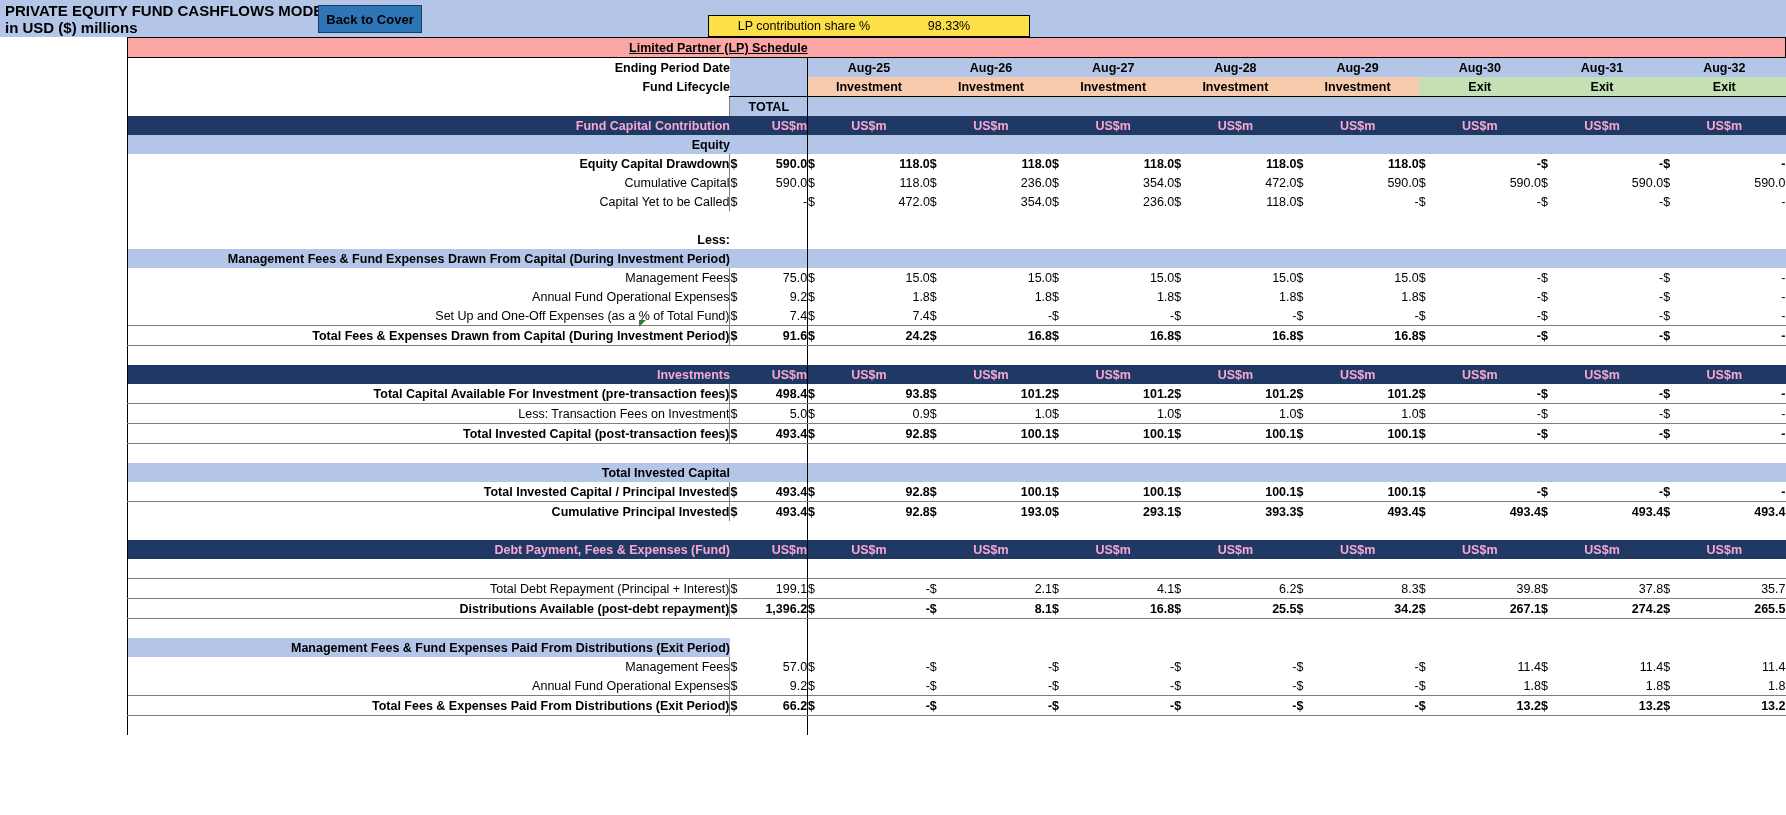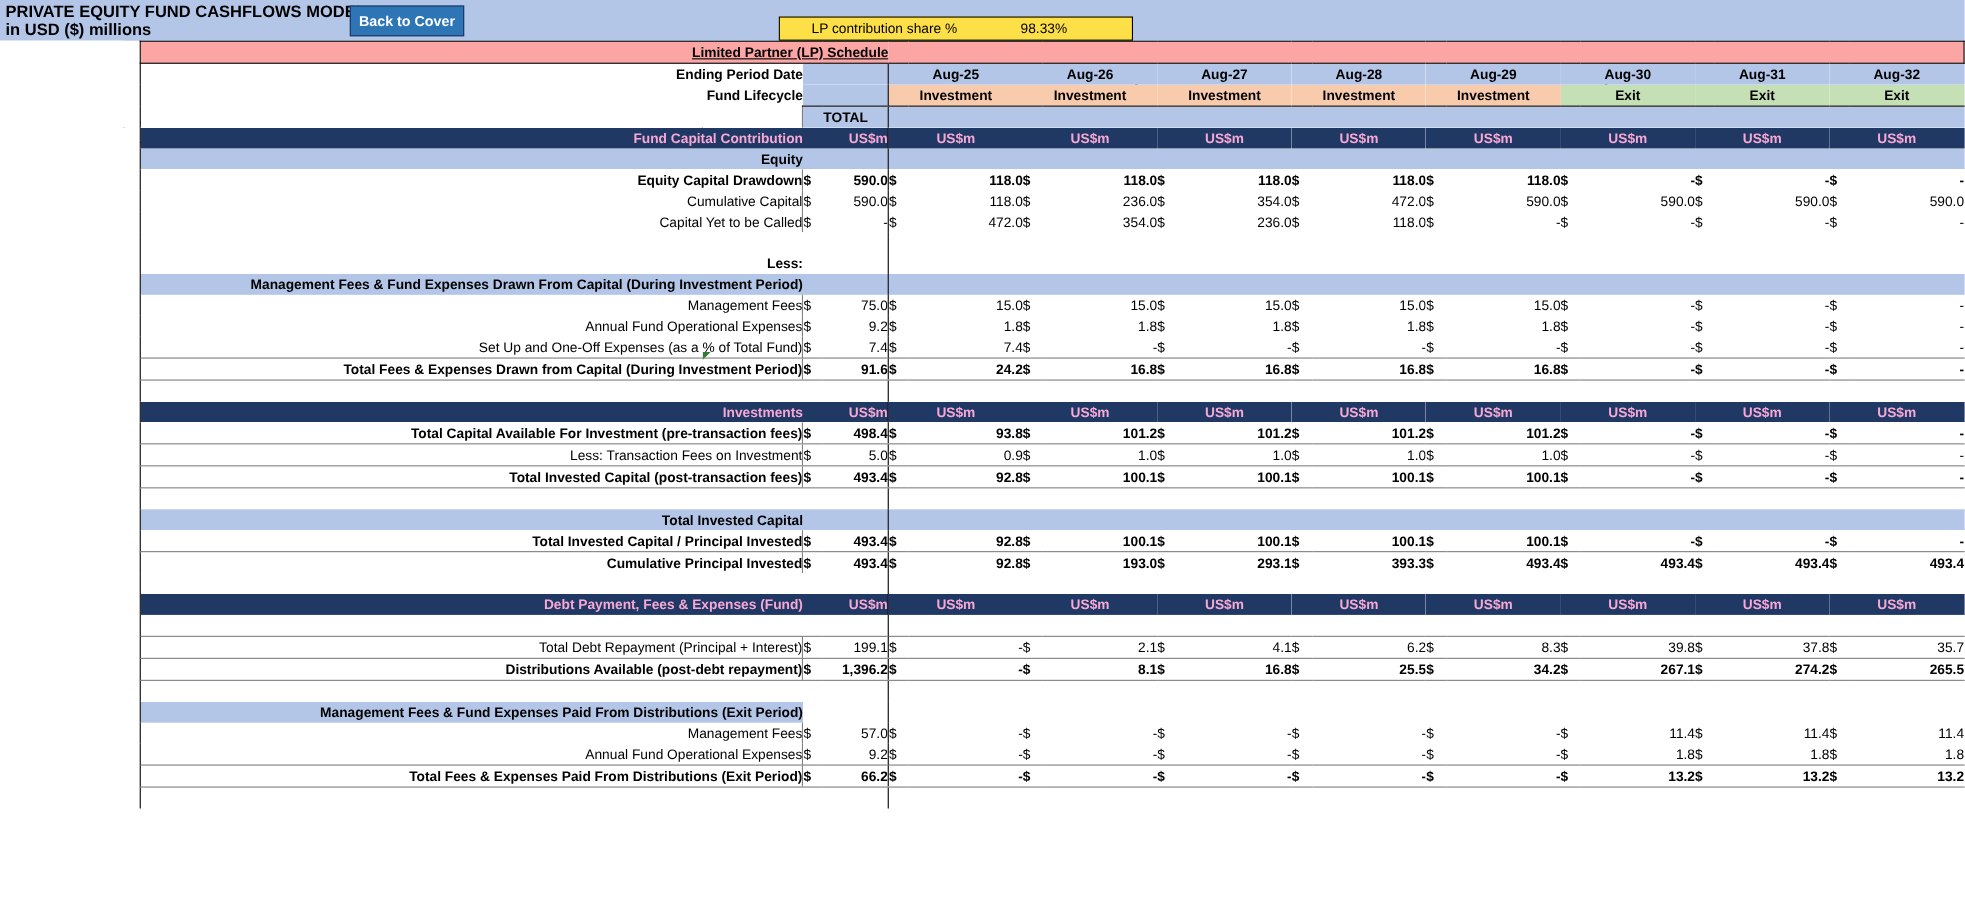--- a/index.html
+++ b/index.html
@@ -82,21 +82,21 @@
     font-weight: bold;
     line-height: 17px;
     color: #000000;
   }
   .back-btn {
     position: absolute;
     left: 318px; top: 5px;
     width: 102px; height: 26px;
     background: #2e75b6;
     border: 1.5px solid #1f3864;
-    color: #ffffff;
+    color: #000000;
     font-weight: bold;
     font-size: 13px;
     display: flex;
     align-items: center;
     justify-content: center;
     cursor: pointer;
   }
   .lp-share {
     position: absolute;
     left: 708px; top: 15px;

